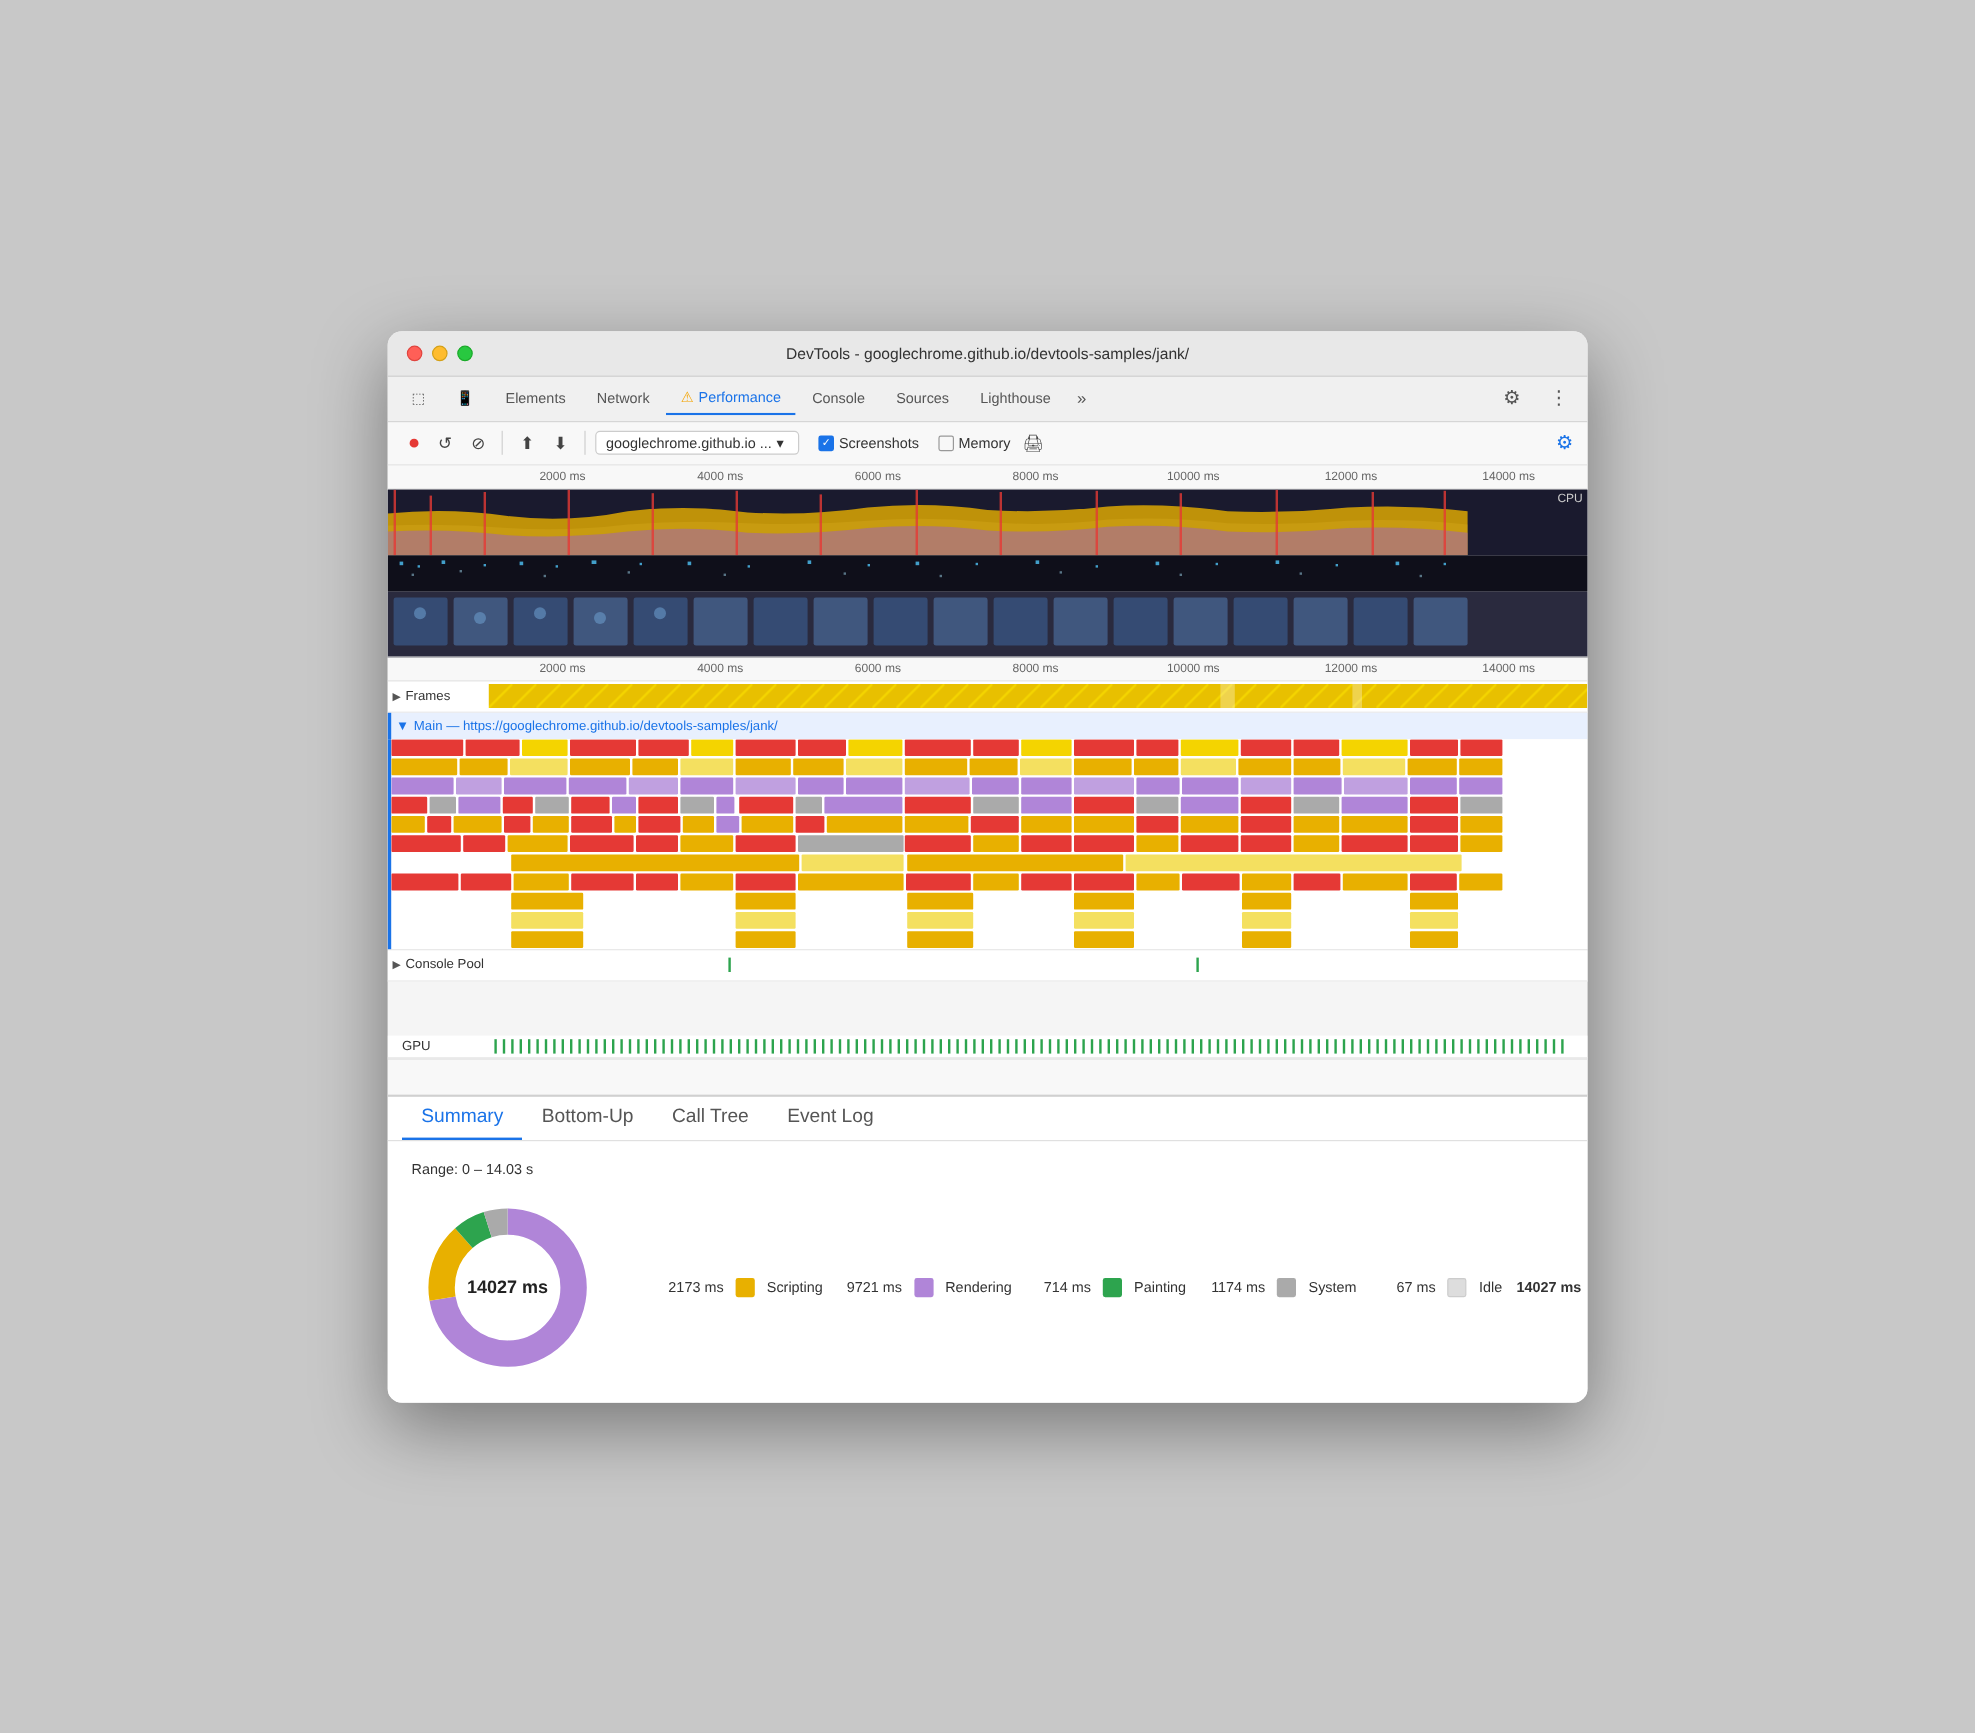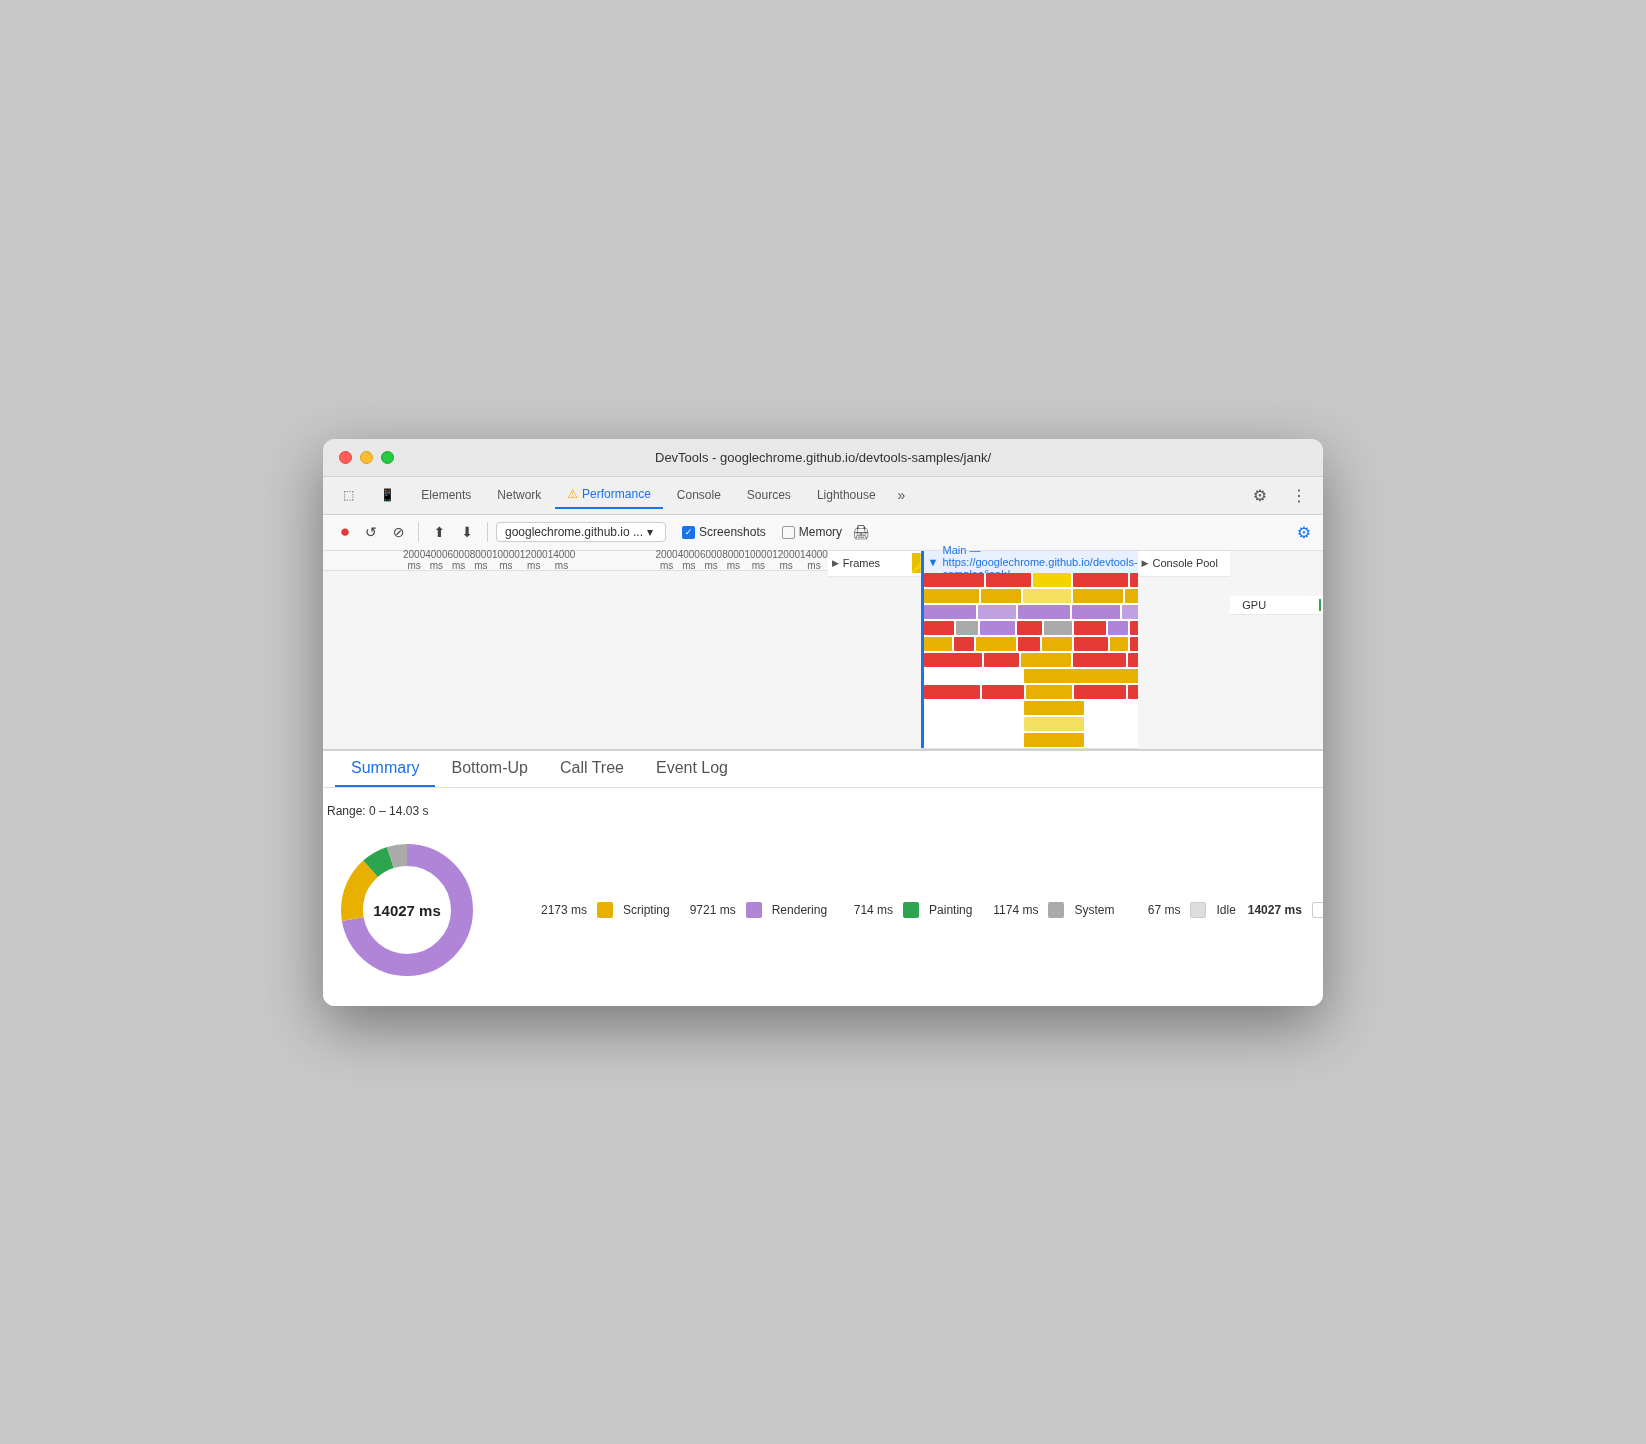--- a/index.html
+++ b/index.html
@@ -263,21 +263,21 @@
       font-size: 16px;
       color: #555;
       cursor: pointer;
       border-bottom: 2px solid transparent;
     }
     .bottom-tab.active {
       color: #1a73e8;
       border-bottom: 2px solid #1a73e8;
     }
     .summary-content {
-      padding: 16px 4px;
+      padding: 16px 20px;
       display: flex;
       flex-direction: column;
       gap: 12px;
     }
     .range-text {
       font-size: 12px;
       color: #333;
     }
     .summary-main {
       display: flex;
@@ -319,21 +319,21 @@
     .legend-swatch {
       width: 16px; height: 16px;
       border-radius: 2px;
       flex-shrink: 0;
     }
     .legend-label { color: #333; }
     .legend-label.bold { font-weight: 700; }
 
     .main-content {
       display: flex;
-      flex-direction: row;
+      flex-direction: column;
       border-radius: 15px;
     }
   </style>
 </head>
 <body>
 
 <div class="window">
 
   <div class="title-bar">
     <div class="traffic-lights">

